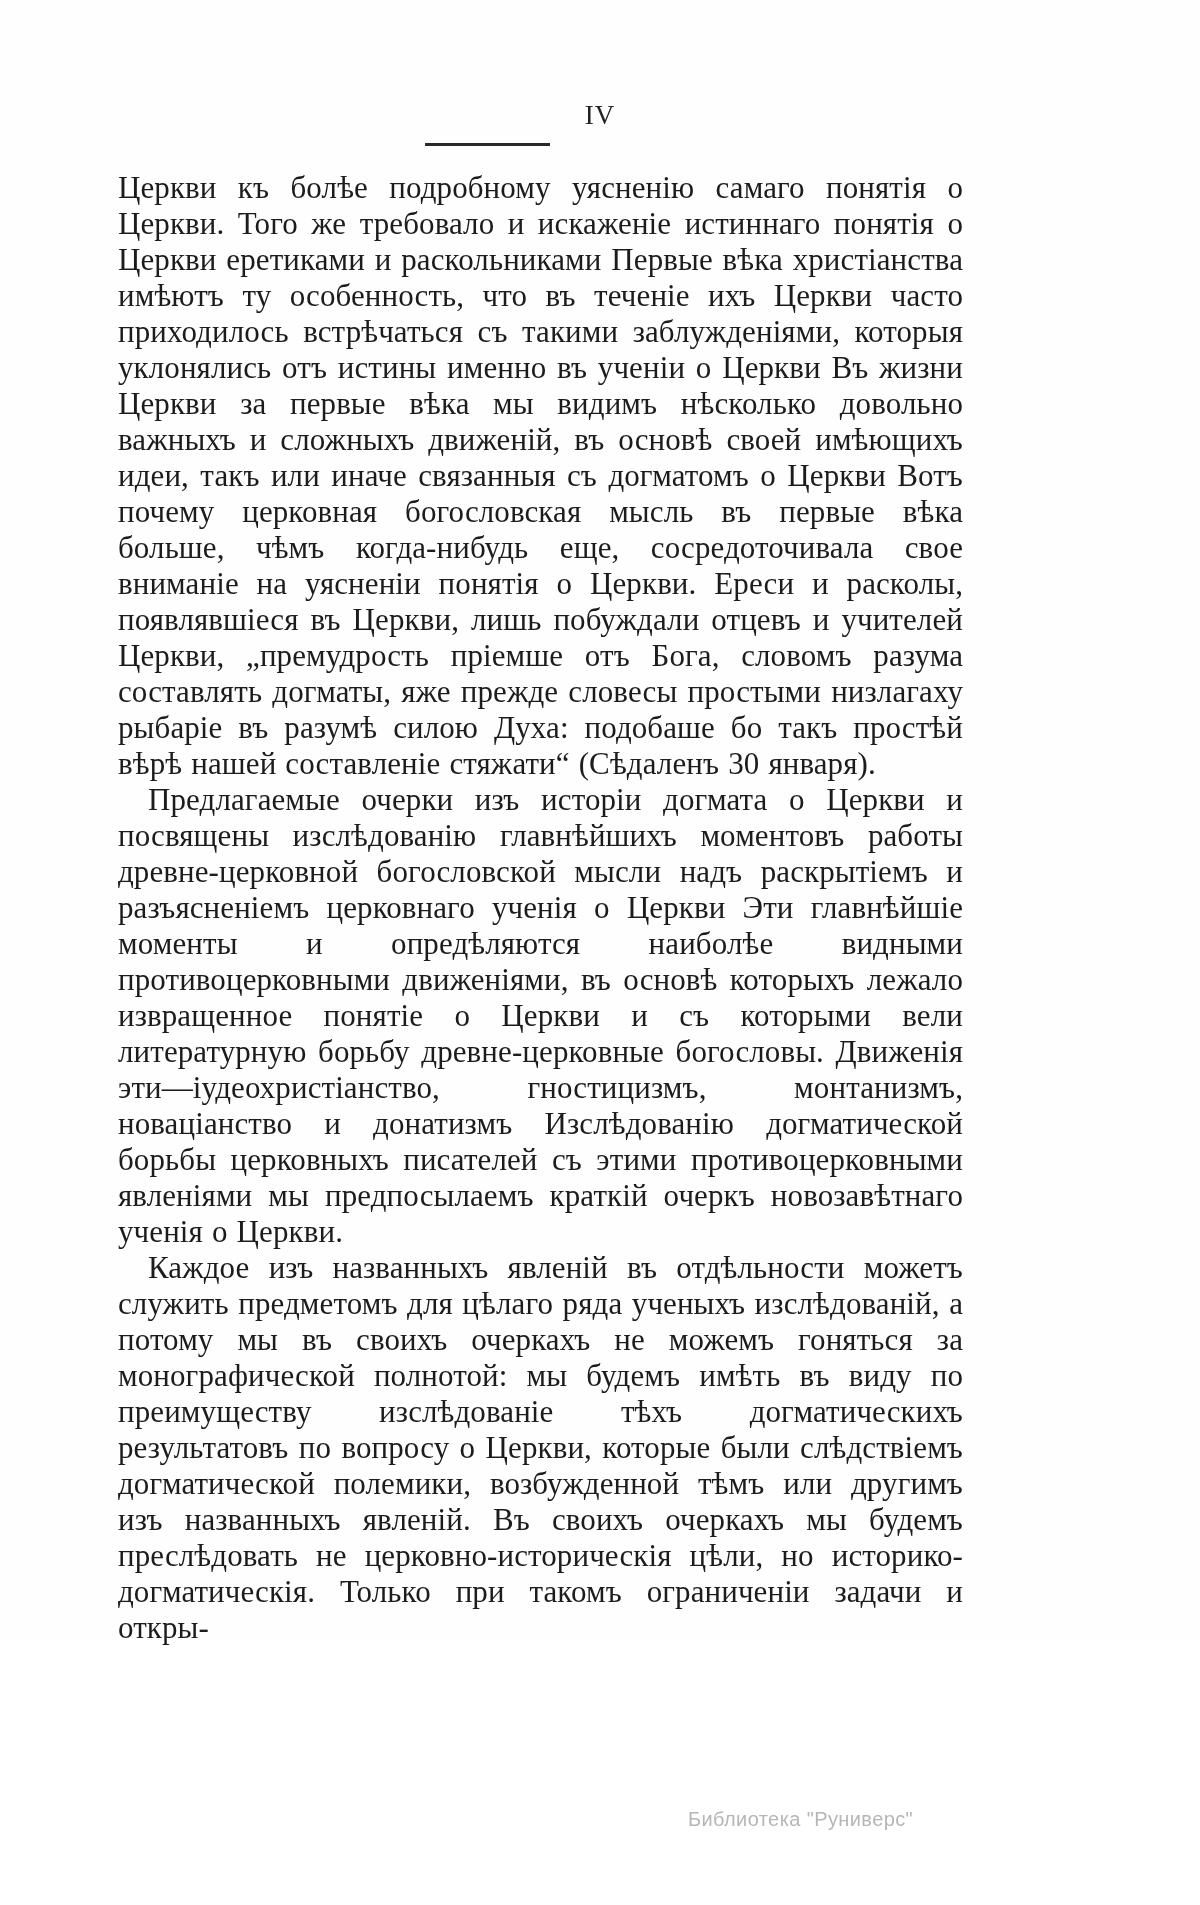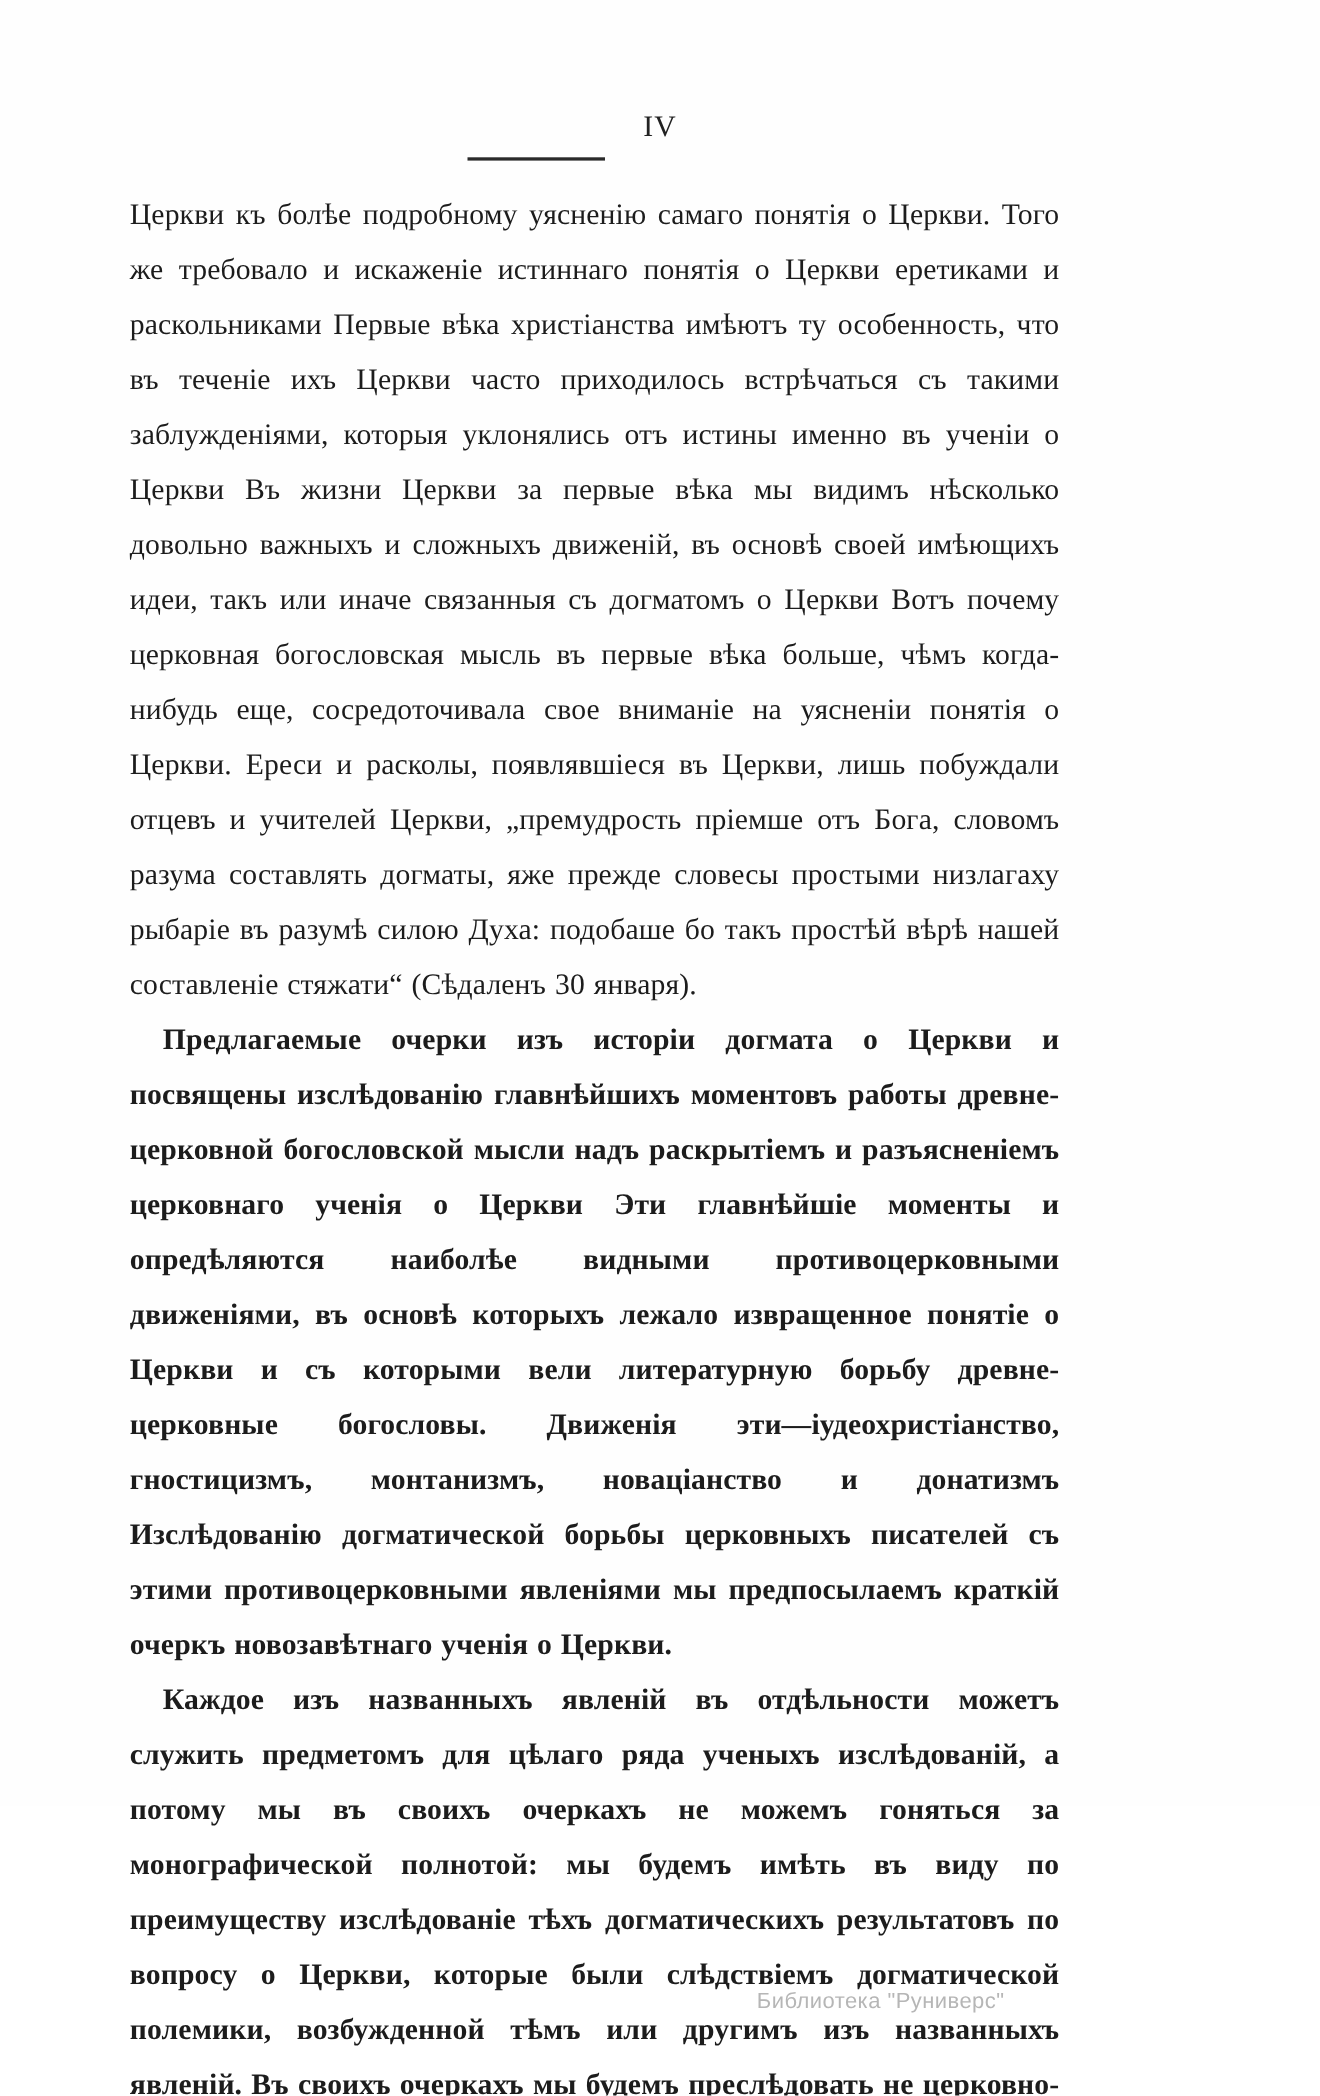--- a/index.html
+++ b/index.html
@@ -42,34 +42,33 @@
     background: #2a2a2a;
   }
   .text-body {
     position: absolute;
     top: 170px;
     left: 118px;
     width: 845px;
   }
   .para {
     margin: 0 0 0 0;
-    font-size: 27px;
-    line-height: 50px;
+    font-size: 31px;
+    line-height: 36px;
     text-align: justify;
     text-justify: inter-word;
     color: #1c1c1c;
     letter-spacing: 0.1px;
     word-spacing: 1.2px;
   }
   .para.indent {
     text-indent: 30px;
   }
   .para + .para {
     margin-top: 0px;
-    font-weight: bold;
   }
   .watermark {
     position: absolute;
     left: 688px;
     top: 1808px;
     font-size: 20px;
     color: #b6b6b6;
     font-family: "Liberation Sans", sans-serif;
     letter-spacing: 0.4px;
   }

